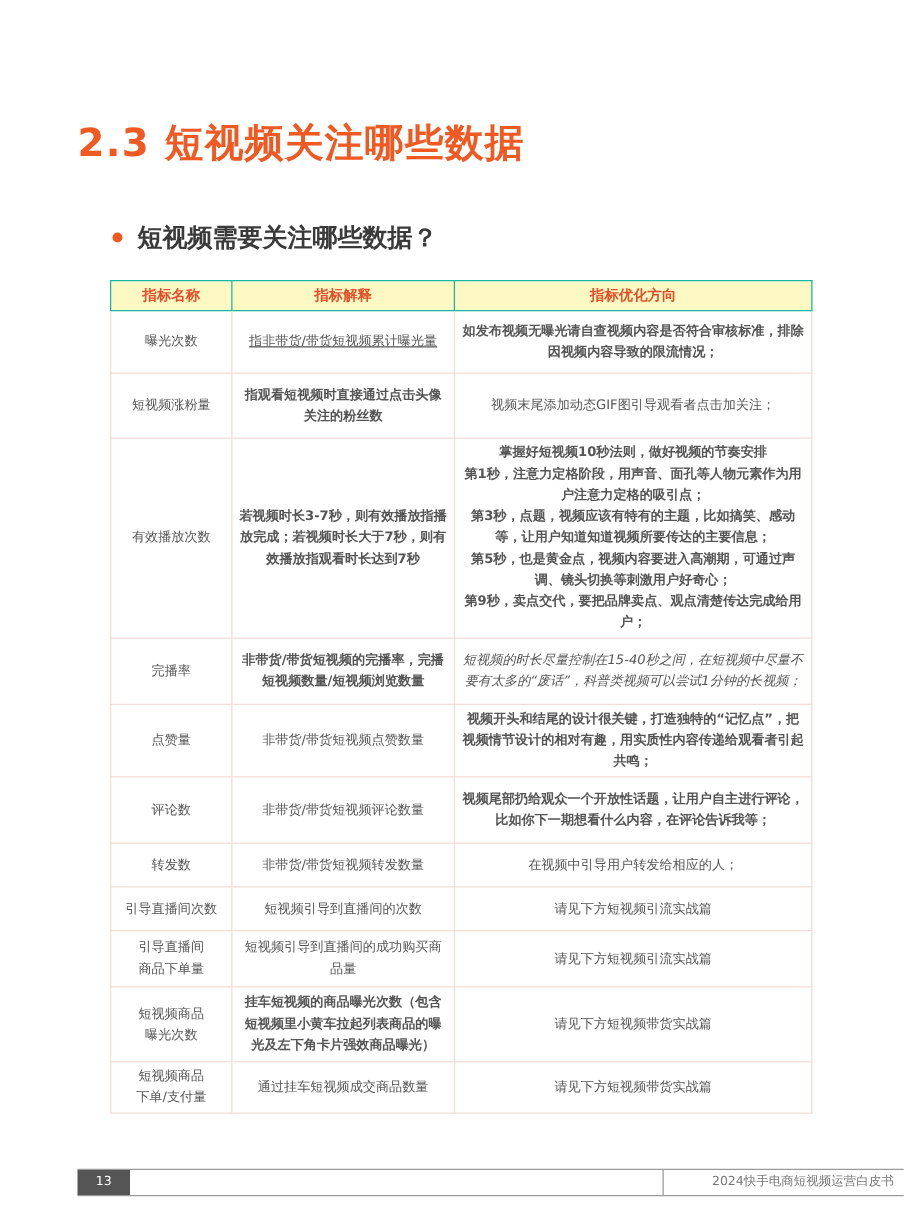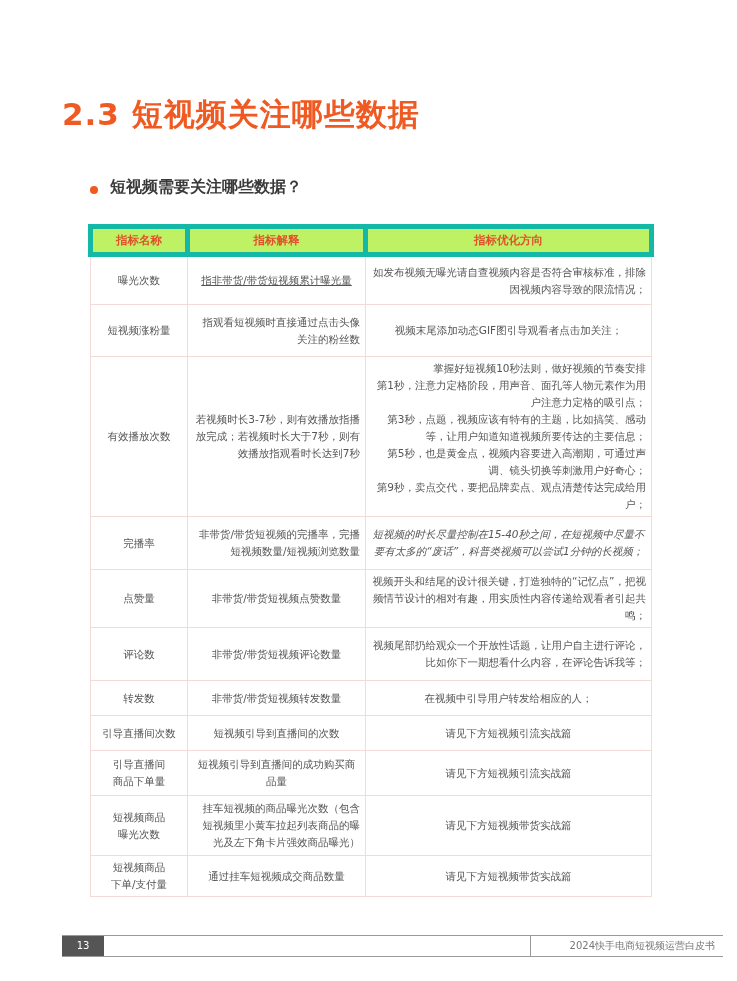--- a/index.html
+++ b/index.html
@@ -1,31 +1,31 @@
 <!DOCTYPE html>
 <html><head>
 <meta charset="utf-8">
 <style>
   html, body { margin:0; padding:0; background:#ffffff; }
   body { width:737px; height:981px; position:relative; overflow:hidden;
          font-family:"DejaVu Sans", "Liberation Sans", sans-serif; color:#555; }
   .title { position:absolute; left:62px; top:94px; font-size:31px; font-weight:bold;
            color:#f05a22; letter-spacing:1px; margin:0; white-space:nowrap; }
-  .subtitle { position:absolute; left:92px; top:177px; font-size:16px; font-weight:bold;
+  .subtitle { position:absolute; left:92px; top:177px; font-size:20px; font-weight:bold;
               color:#3a3a3a; margin:0; white-space:nowrap; }
   .bullet { position:absolute; left:90px; top:186px; width:8px; height:8px; border-radius:50%;
             background:#f05a22; }
   .subtitle span.txt { margin-left:18px; }
   table.metrics { position:absolute; left:88px; top:224px; width:561px; border-collapse:collapse;
                   table-layout:fixed; font-size:10.5px; color:#555; }
-  table.metrics th { background:#bef264; color:#e0502a; font-weight:bold; font-size:11.5px;
-                     height:23px; border:5px solid #14b8a6; padding:0;margin-left:32px; }
+  table.metrics th { background:#fef9c3; color:#e0502a; font-weight:bold; font-size:11.5px;
+                     height:23px; border:1px solid #14b8a6; padding:0;margin-left:32px; }
   table.metrics td { border:1px solid #f3dcd8; padding:3px 5px; text-align:center;
                      vertical-align:middle; line-height:17px; }
-  table.metrics td.left { text-align:right; }
+  table.metrics td.left { text-align:center;font-weight:bold; }
   .col1 { width:97px; } .col2 { width:178px; } .col3 { width:286px; }
   .footer { position:absolute; left:62px; top:935px; width:613px; height:20px;
             border-top:1px solid #9a9a9a; border-bottom:1px solid #9a9a9a;padding-left:48px; }
   .page-num { position:absolute; left:0; top:0; width:42px; height:20px; background:#555;
               color:#fff; font-size:10px; line-height:20px; text-align:center; }
   .footer-divider { position:absolute; left:468px; top:0; width:1px; height:20px; background:#9a9a9a; }
   .doc-name { position:absolute; right:8px; top:0; line-height:20px; font-size:10px; color:#777; }
 </style>
 </head>
 <body>

